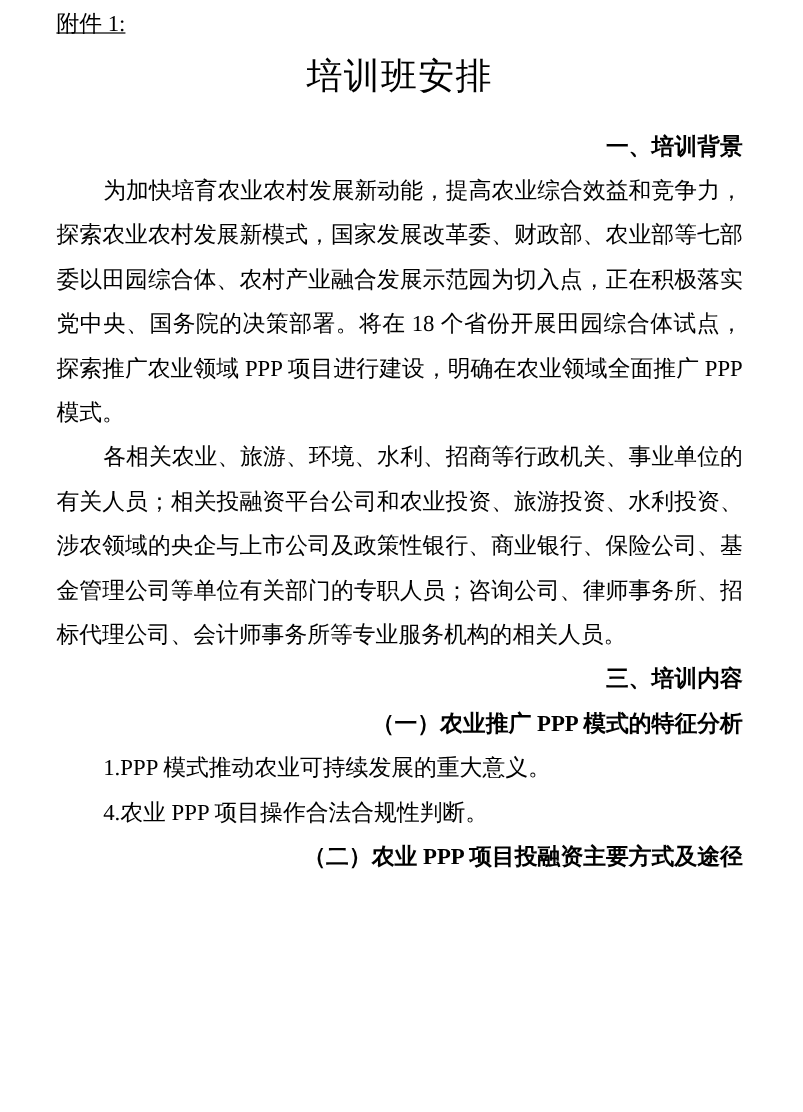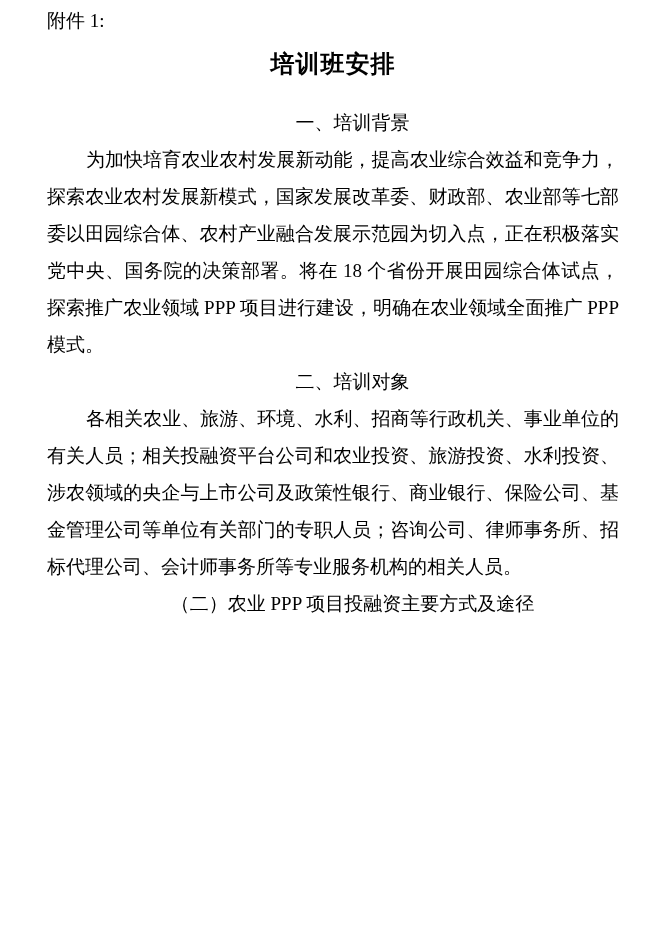--- a/index.html
+++ b/index.html
@@ -18,69 +18,73 @@
     height: 927px;
     padding: 6px 50px 0 47px;
     background: #ffffff;
     color: #000000;
     font-family: "Liberation Serif", "DejaVu Serif", serif;
   }
   .attachment-label {
     font-size: 19px;
     line-height: 30px;
     text-align: left;
+    text-decoration: underline;
   }
   .doc-title {
-    font-size: 24px;
-    font-weight: bold;
+    font-size: 30px;
+    font-weight: normal;
     text-align: center;
     line-height: 42px;
     margin-top: 7px;
     letter-spacing: 1px;
   }
   .content {
     margin-top: 19px;
   }
   .content p {
     margin: 0;
     font-size: 19px;
     line-height: 37px;
     text-align: justify;
     text-justify: inter-character;
     word-break: break-all;
     text-indent: 39px;
   }
   .content p.heading,
   .content p.subheading {
-    font-weight: normal;
-    text-align: center;
+    font-weight: bold;
+    text-align: right;
   }
 </style>
 </head>
 <body>
 
 <div class="page">
 
   <div class="attachment-label">附件 1:</div>
 
   <div class="doc-title">培训班安排</div>
 
   <div class="content">
 
     <p class="heading">一、培训背景</p>
 
 
     <p class="para">为加快培育农业农村发展新动能，提高农业综合效益和竞争力，探索农业农村发展新模式，国家发展改革委、财政部、农业部等七部委以田园综合体、农村产业融合发展示范园为切入点，正在积极落实党中央、国务院的决策部署。将在 18 个省份开展田园综合体试点，探索推广农业领域 PPP 项目进行建设，明确在农业领域全面推广 PPP 模式。</p>
 
-    <p class="heading">二、培训对象</p>
 
     <p class="para">各相关农业、旅游、环境、水利、招商等行政机关、事业单位的有关人员；相关投融资平台公司和农业投资、旅游投资、水利投资、涉农领域的央企与上市公司及政策性银行、商业银行、保险公司、基金管理公司等单位有关部门的专职人员；咨询公司、律师事务所、招标代理公司、会计师事务所等专业服务机构的相关人员。</p>
 
+    <p class="heading">三、培训内容</p>
+
+    <p class="subheading">（一）农业推广 PPP 模式的特征分析</p>
+
+    <p class="para">1.PPP 模式推动农业可持续发展的重大意义。</p>
 
 
 
-
-
+    <p class="para">4.农业 PPP 项目操作合法合规性判断。</p>
 
     <p class="subheading">（二）农业 PPP 项目投融资主要方式及途径</p>
 
   </div>
 </div>
 
 </body></html>

